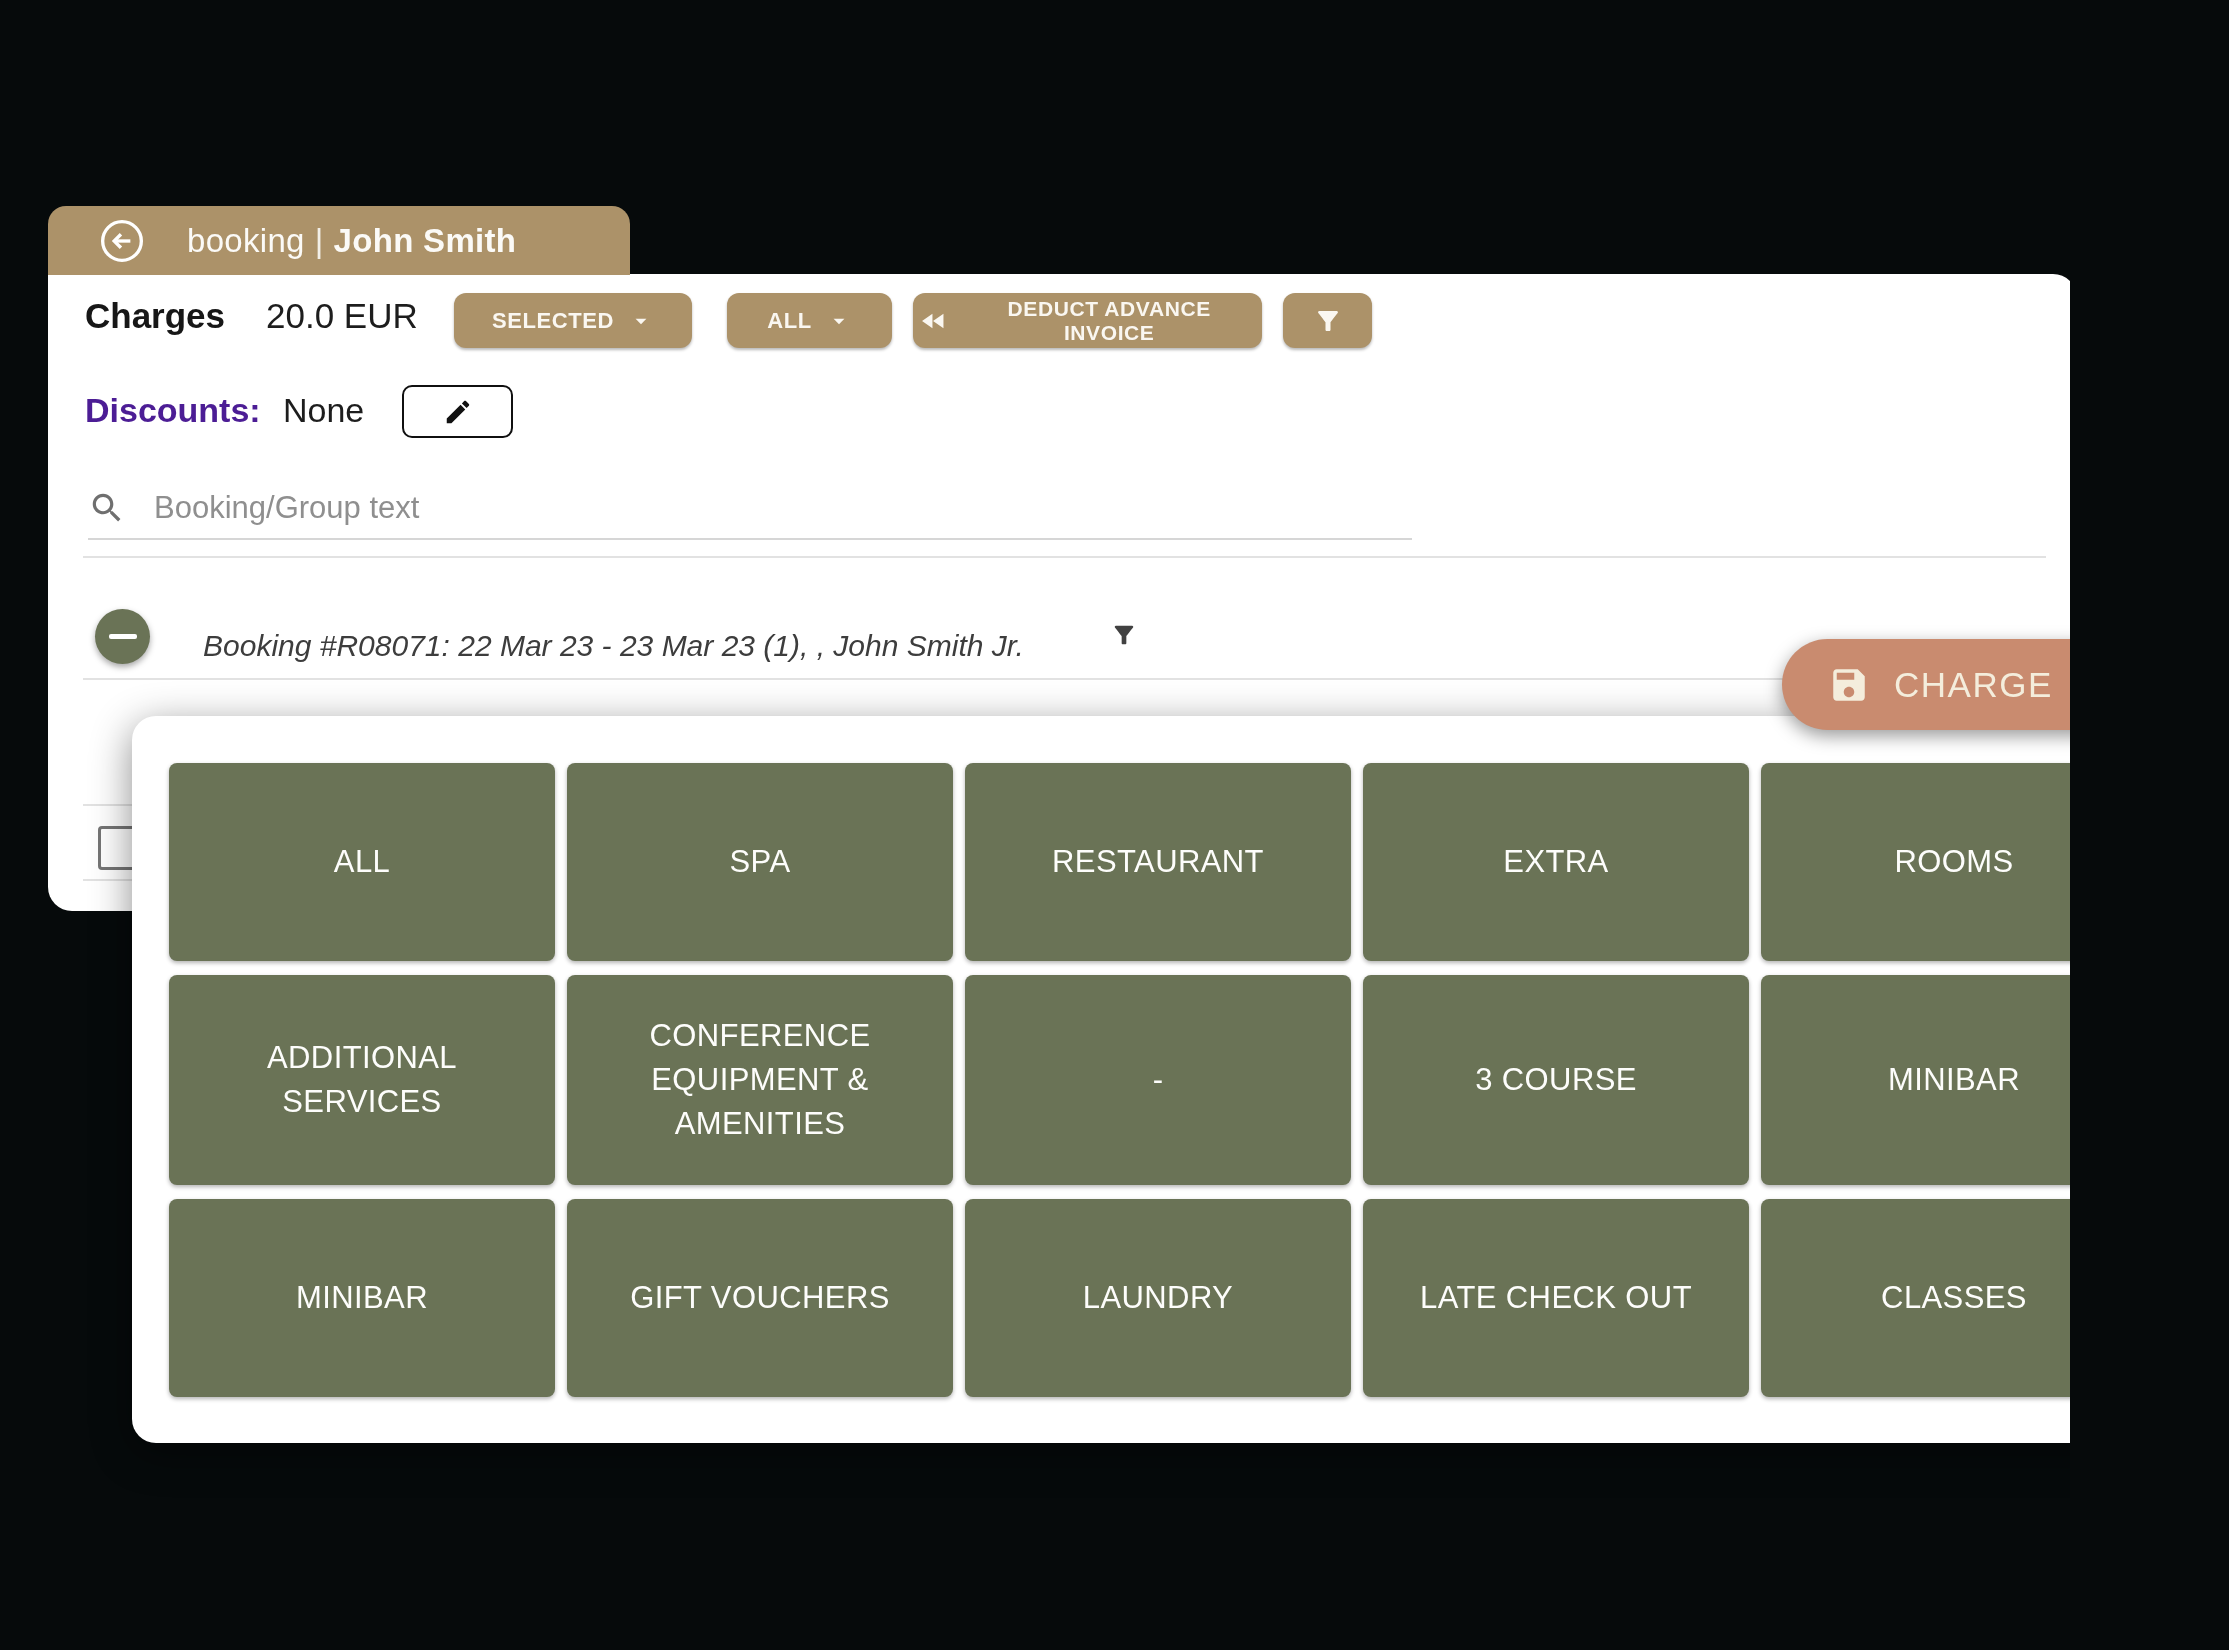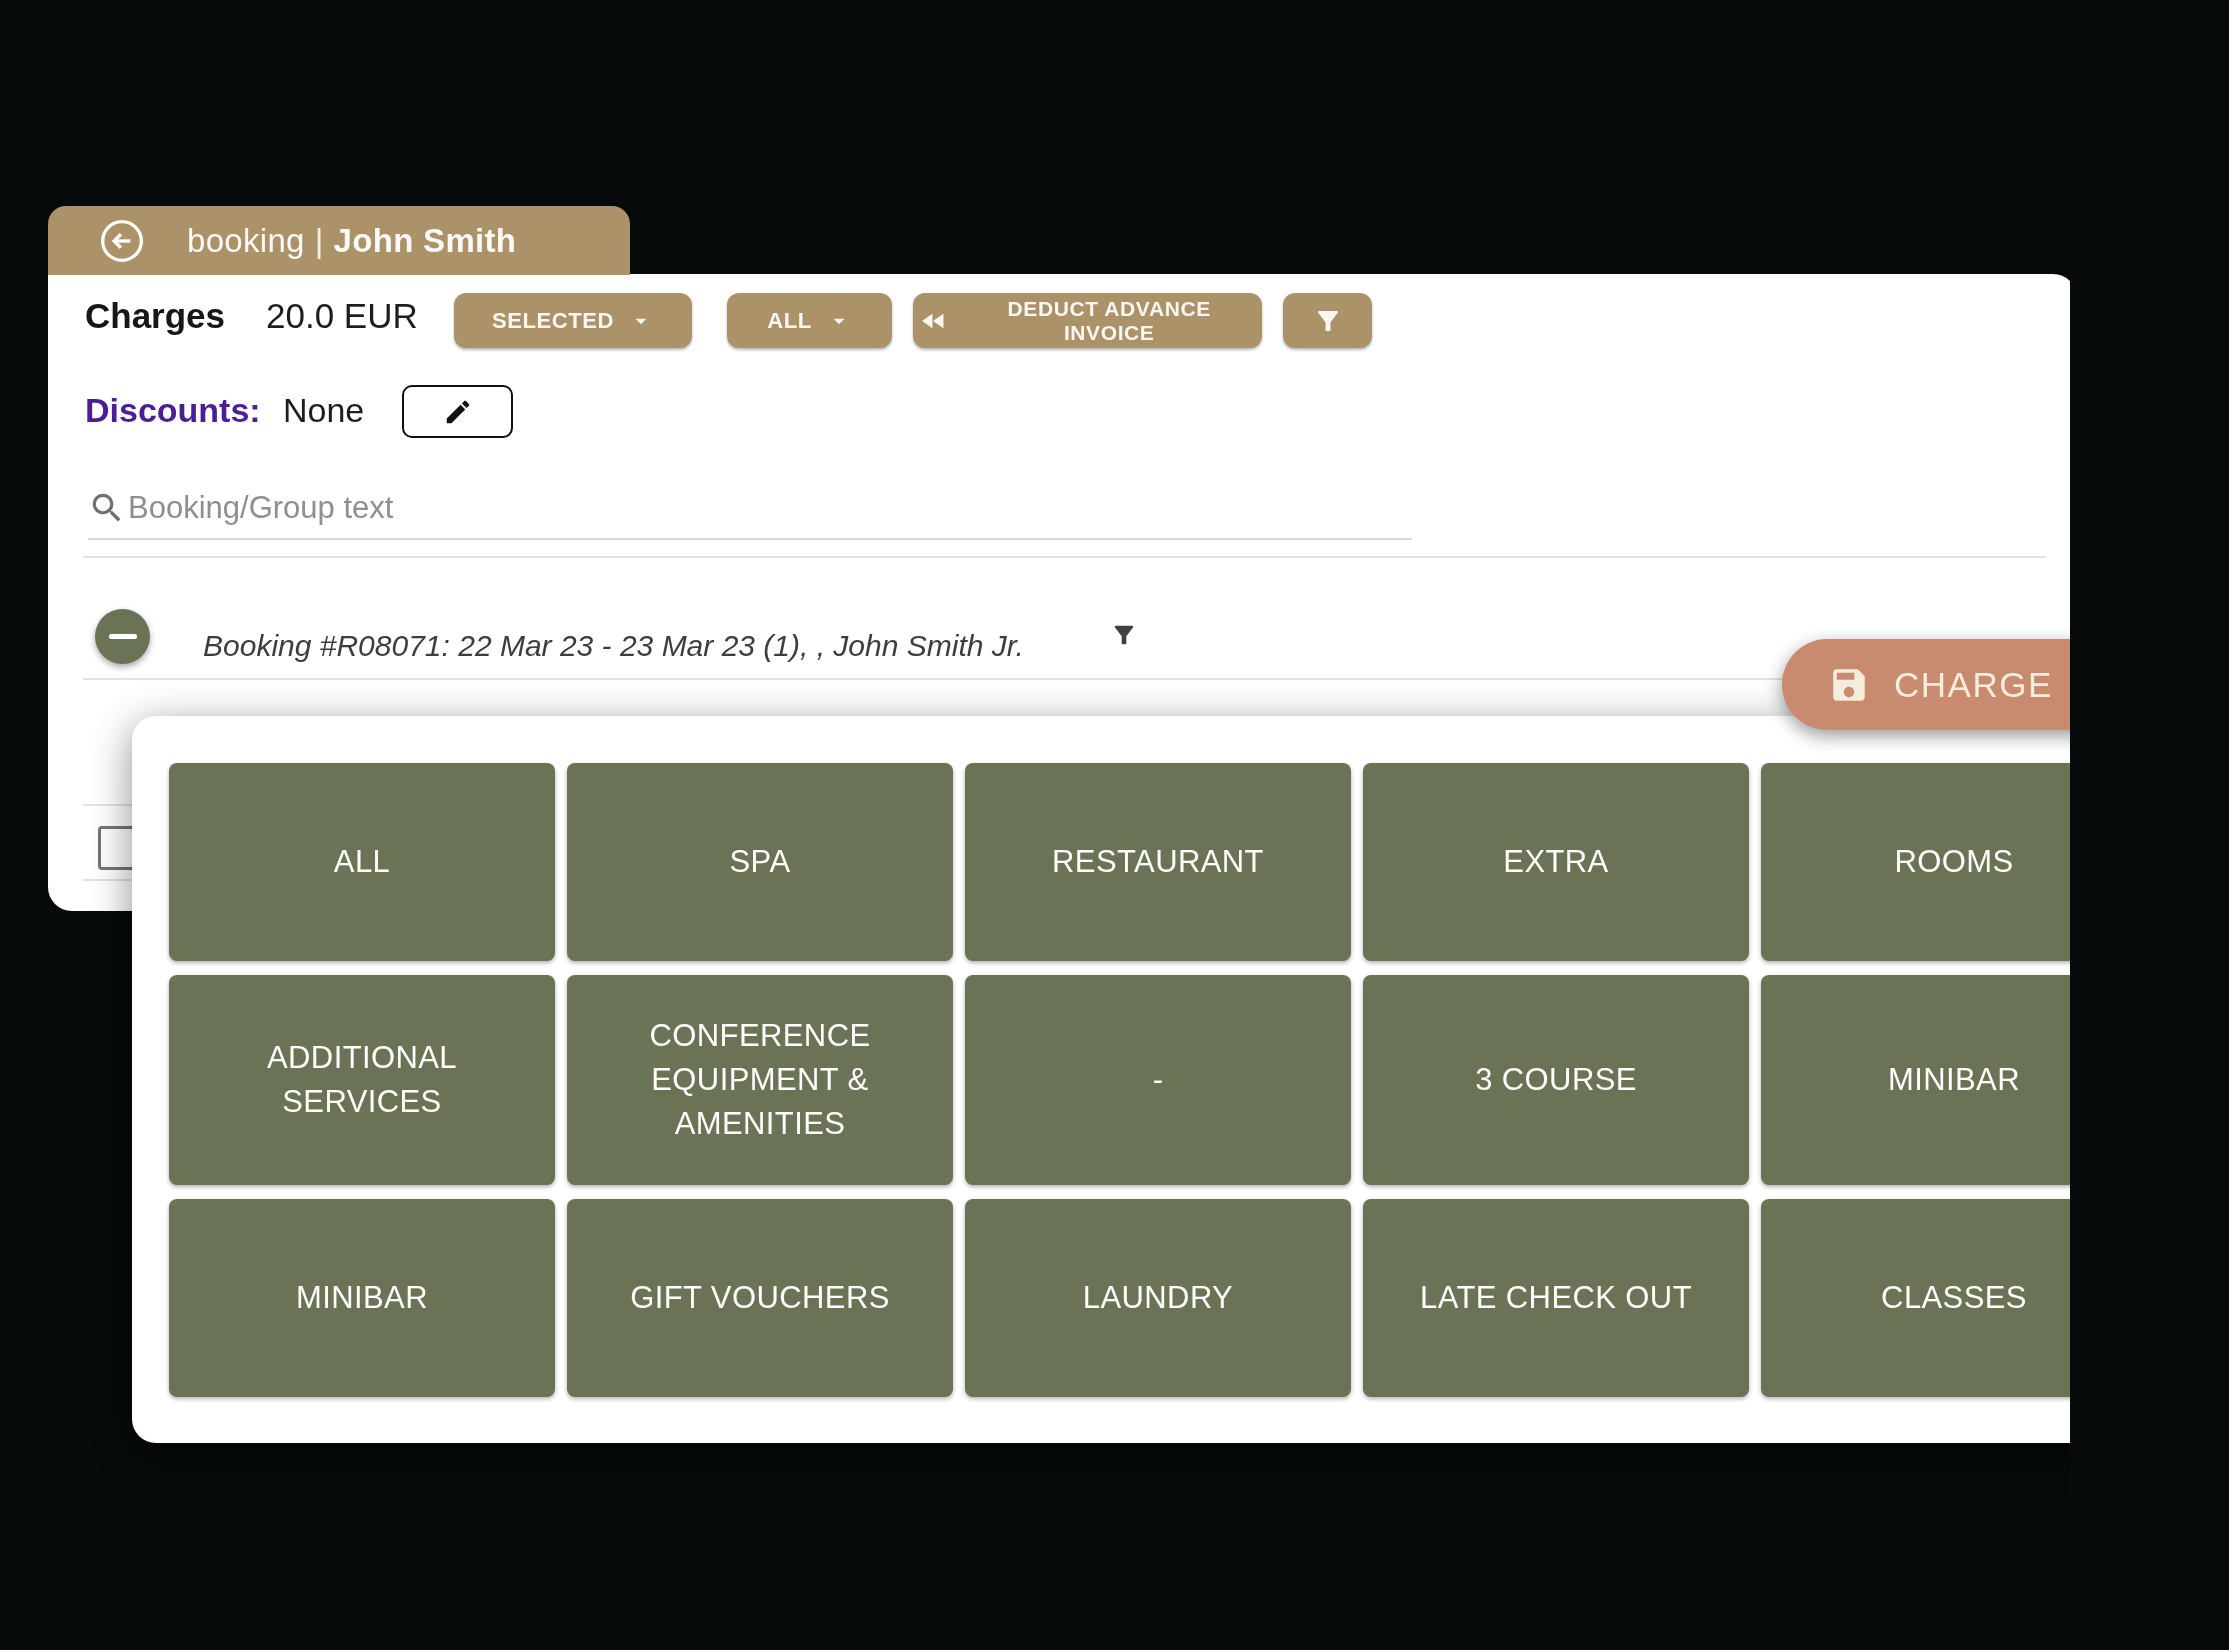--- a/index.html
+++ b/index.html
@@ -37,21 +37,21 @@
   .btn-all{left:679px;width:165px;}
   .btn-deduct{left:865px;width:349px;font-size:21px;}
   .btn-filter{left:1235px;width:89px;}
   .discounts-label{position:absolute;left:37px;top:117px;font-size:34px;font-weight:700;color:#4c1d95;}
   .discounts-value{position:absolute;left:235px;top:117px;font-size:34px;font-weight:400;color:#1d1d1d;}
   .edit-btn{
     position:absolute;left:354px;top:111px;width:111px;height:53px;
     background:#fff;border:2.5px solid #101010;border-radius:10px;
     display:flex;align-items:center;justify-content:center;cursor:pointer;
   }
-  .search-row{position:absolute;left:40px;top:215px;display:flex;align-items:flex-end;}
+  .search-row{position:absolute;left:40px;top:215px;display:flex;align-items:flex-end;gap:26px;}
   .search-input{
     border:none;outline:none;width:614px;font-family:inherit;
     font-size:31px;color:#333;background:transparent;
   }
   .search-input::placeholder{color:#8f8f8f;opacity:1;}
   .underline{position:absolute;left:40px;top:264px;width:1324px;height:2px;background:#d6d6d6;}
   .divider{position:absolute;height:2px;background:#e2e2e2;}
   .d1{left:35px;top:282px;width:1963px;}
   .d2{left:35px;top:404px;width:1963px;}
   .d3{left:35px;top:530px;width:297px;}

